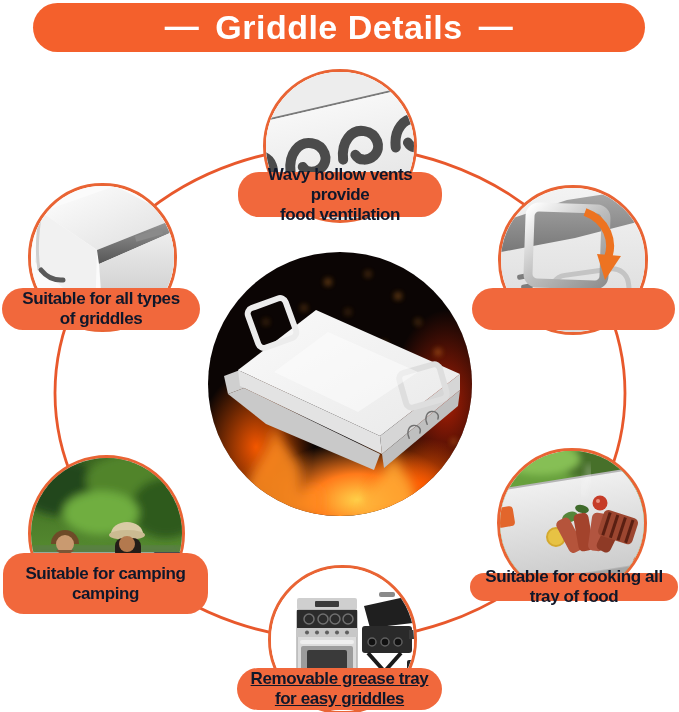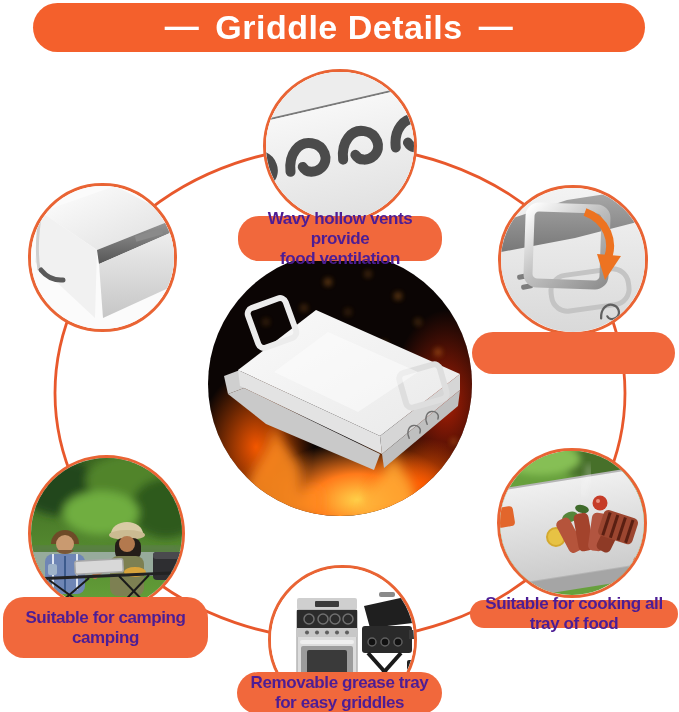--- a/index.html
+++ b/index.html
@@ -29,29 +29,29 @@
   .c-left   {left:28px; top:183px;width:149px;height:149px;}
   .c-right  {left:498px;top:185px;width:150px;height:150px;}
   .c-center {left:208px;top:252px;width:264px;height:264px;}
   .c-bleft  {left:28px; top:455px;width:157px;height:157px;}
   .c-bright {left:497px;top:448px;width:150px;height:150px;}
   .c-bcenter{left:268px;top:565px;width:149px;height:149px;}
   
   .pill{
     position:absolute;background:#F1683C;border-radius:21px;
     display:flex;flex-direction:column;align-items:center;justify-content:center;
-    color:#4c1d95;font-weight:bold;font-size:17px;line-height:20px;letter-spacing:-0.4px;
-    text-align:center;z-index:5;margin-top:44px;
+    color:#0f172a;font-weight:bold;font-size:17px;line-height:20px;letter-spacing:-0.4px;
+    text-align:center;z-index:5;
   }
   .p-vents  {left:238px;top:172px;width:204px;height:45px;}
   .p-left   {left:2px;  top:288px;width:198px;height:42px;}
   .p-right  {left:472px;top:288px;width:203px;height:42px;}
   .p-bleft  {left:3px;  top:553px;width:205px;height:61px;}
-  .p-bright {left:470px;top:556px;width:208px;height:28px;}
-  .p-bcenter{left:237px;top:628px;width:205px;height:42px;}
+  .p-bright {left:470px;top:573px;width:208px;height:28px;}
+  .p-bcenter{left:237px;top:668px;width:205px;height:42px;text-decoration:underline;}
 </style>
 </head>
 <body>
 
 <div id="stage">
 
   <svg id="connector" width="679" height="712">
     <ellipse cx="340" cy="393" rx="285" ry="247" fill="none" stroke="#E8582C" stroke-width="2.8"></ellipse>
   </svg>
 
@@ -361,20 +361,24 @@
         <rect x="92" y="120" width="12" height="4" fill="#1a1a1a"></rect>
           <rect x="124" y="120" width="12" height="4" fill="#1a1a1a"></rect>
       </g>
     </svg>
   </div>
 
   <div class="pill p-vents">
     <span>Wavy hollow vents provide</span>
     <span>food ventilation</span>
   </div>
+  <div class="pill p-left">
+    <span>Suitable for all types</span>
+    <span>of griddles</span>
+  </div>
   <div class="pill p-right">
   </div>
   <div class="pill p-bleft">
     <span>Suitable for camping</span>
     <span>camping</span>
   </div>
   <div class="pill p-bright">
     <span>Suitable for cooking all</span>
     <span>tray of food</span>
   </div>

